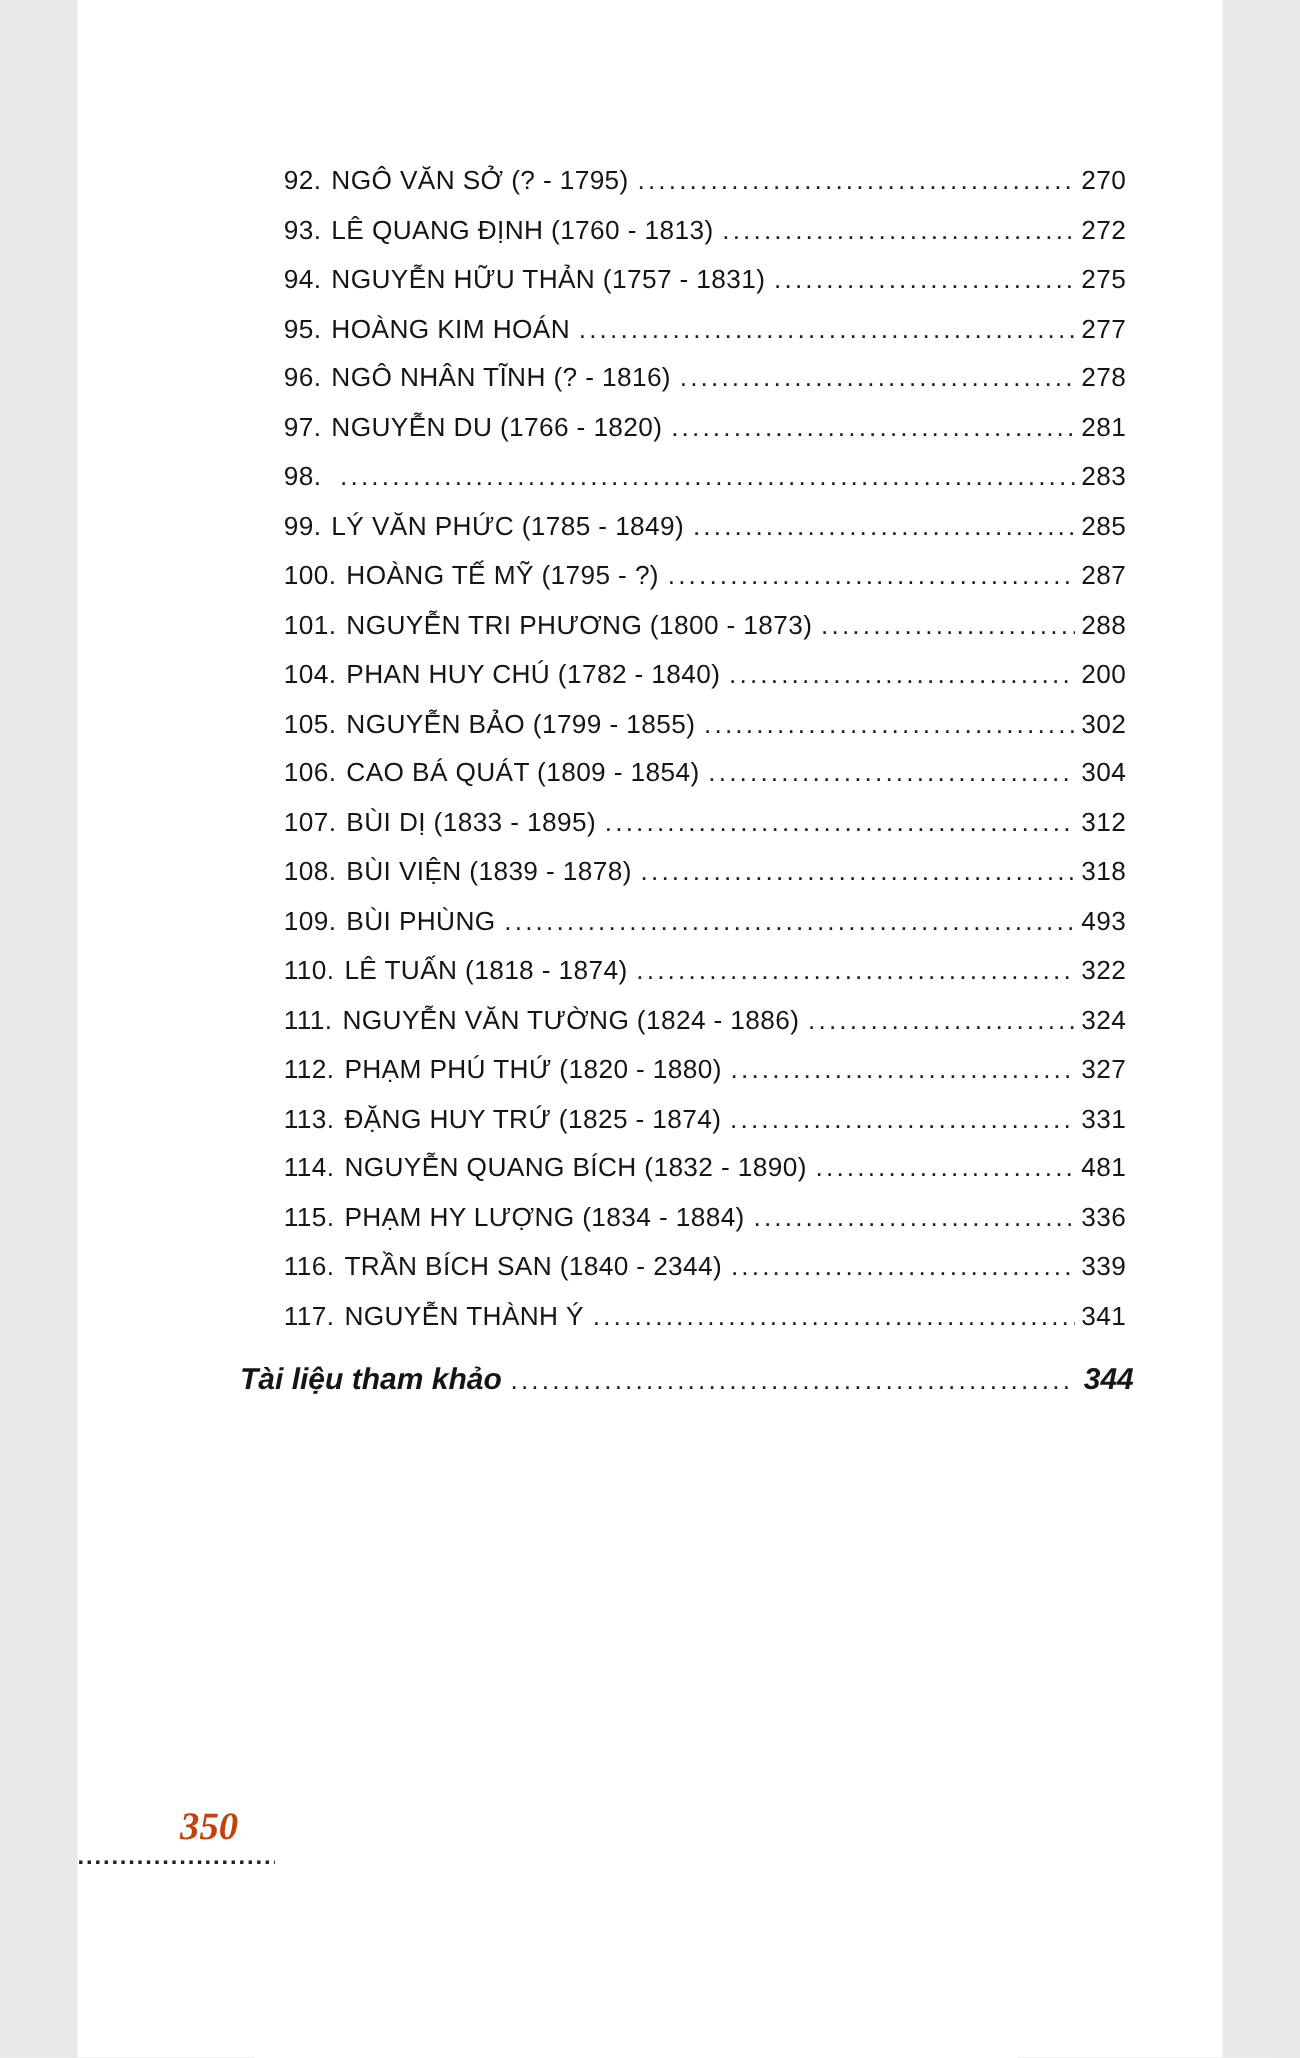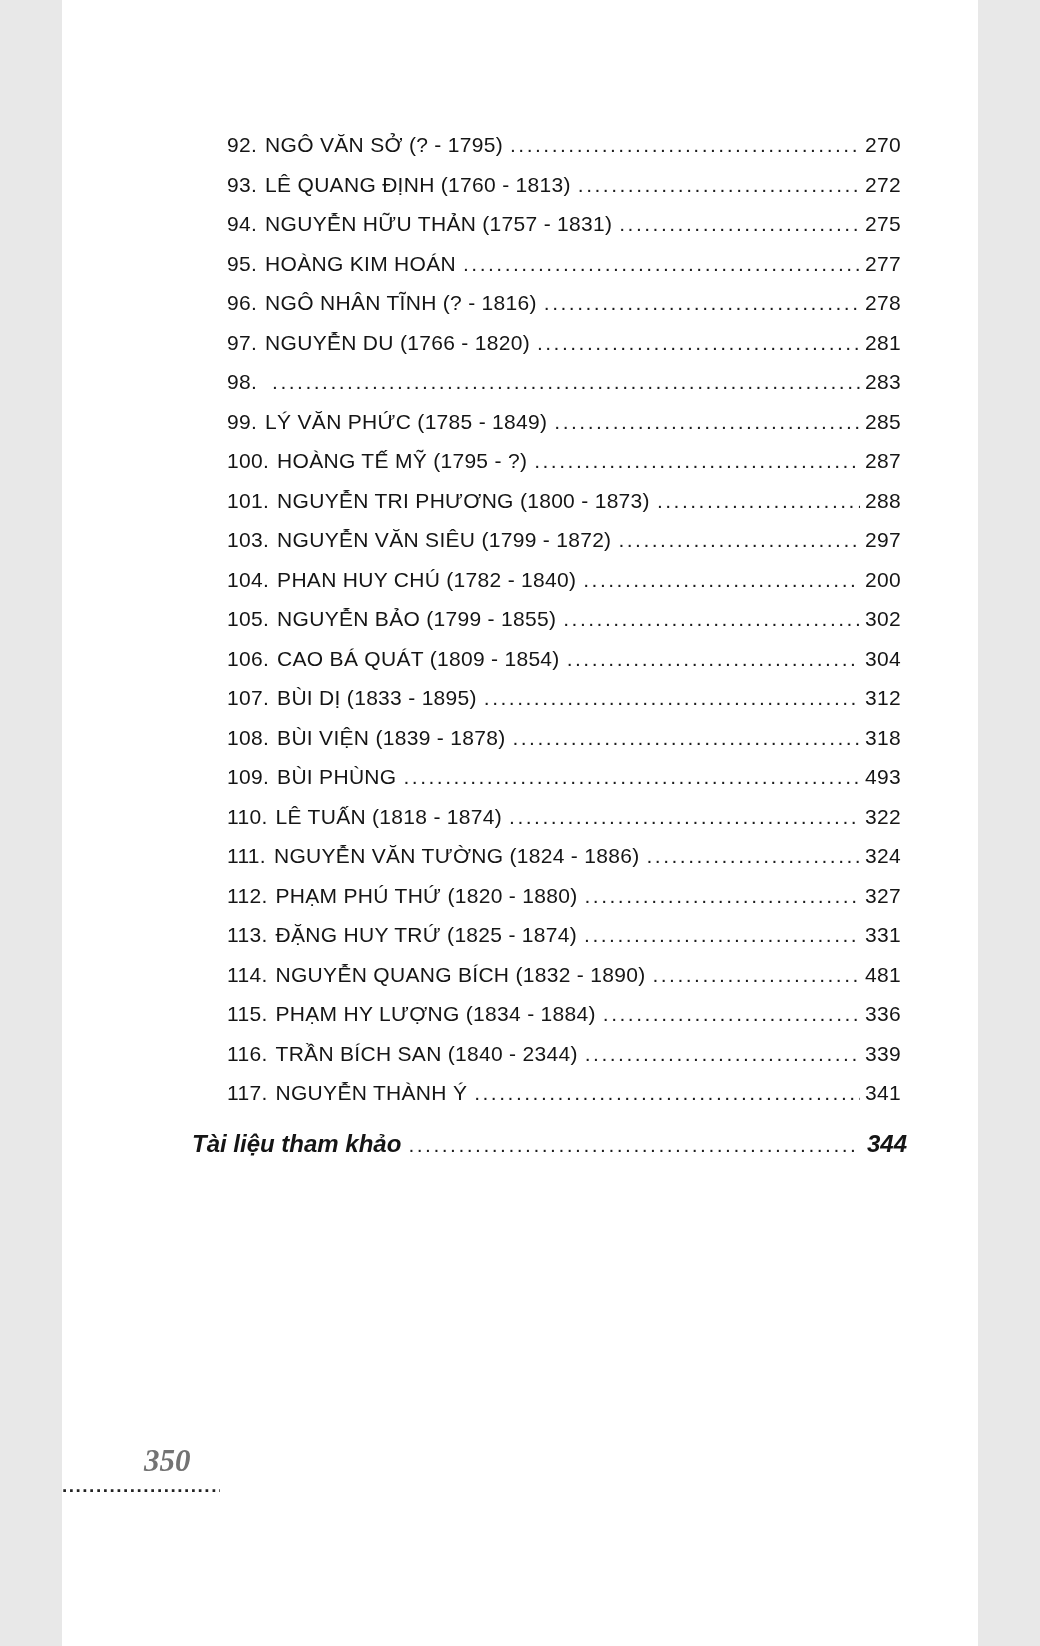--- a/index.html
+++ b/index.html
@@ -81,21 +81,21 @@
     left: 0;
     top: 1443px;
     width: 200px;
   }
   .footer-num {
     margin-left: 82px;
     font-family: "Liberation Serif", "DejaVu Serif", serif;
     font-style: italic;
     font-weight: bold;
     font-size: 31px;
-    color: #737373;
+    color: #c2410c;
   }
   .footer-dots {
     margin-top: 2px;
     width: 158px;
     overflow: hidden;
     white-space: nowrap;
     line-height: 10px;
   }
   .footer-dots::after {
     content: "........................";
@@ -175,26 +175,20 @@
   </div>
 
   <div class="toc-row">
     <span class="num">101.</span>
     <span class="title">NGUYỄN TRI PHƯƠNG (1800 - 1873)</span>
     <span class="leader"></span>
     <span class="pg">288</span>
   </div>
 
 
-  <div class="toc-row">
-    <span class="num">103.</span>
-    <span class="title">NGUYỄN VĂN SIÊU (1799 - 1872)</span>
-    <span class="leader"></span>
-    <span class="pg">297</span>
-  </div>
 
   <div class="toc-row">
     <span class="num">104.</span>
     <span class="title">PHAN HUY CHÚ (1782 - 1840)</span>
     <span class="leader"></span>
     <span class="pg">200</span>
   </div>
 
   <div class="toc-row">
     <span class="num">105.</span>

